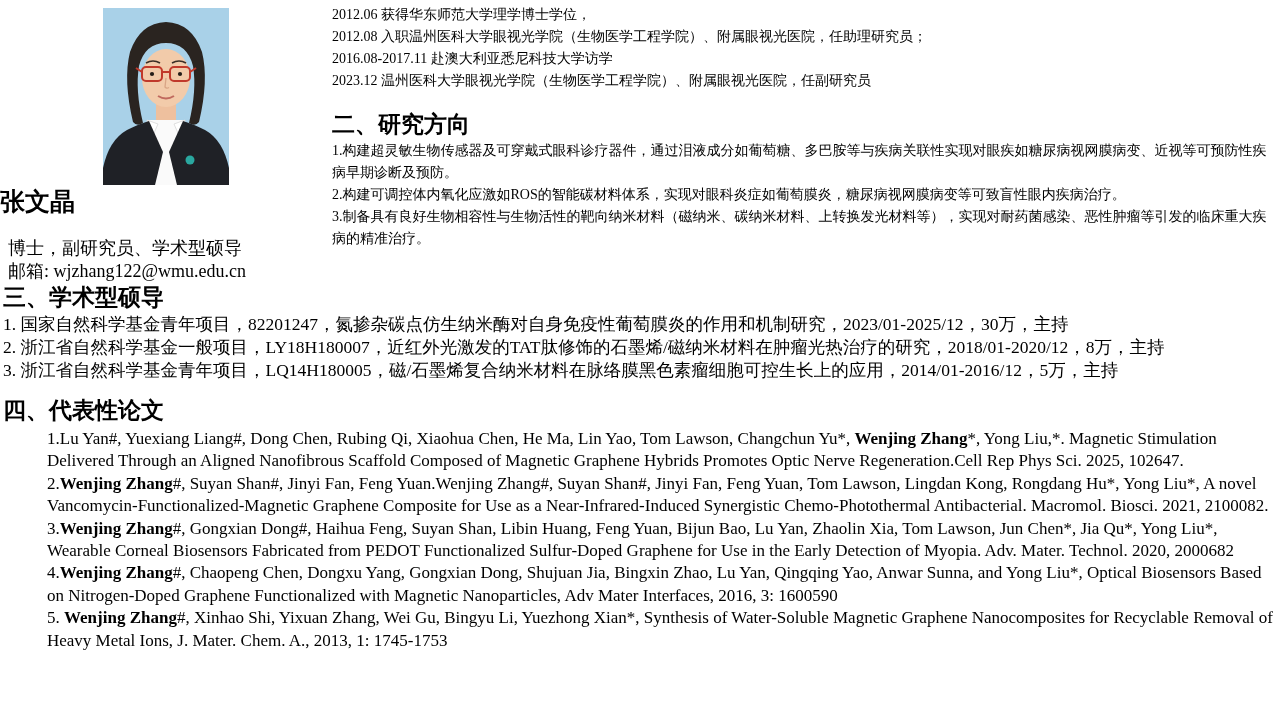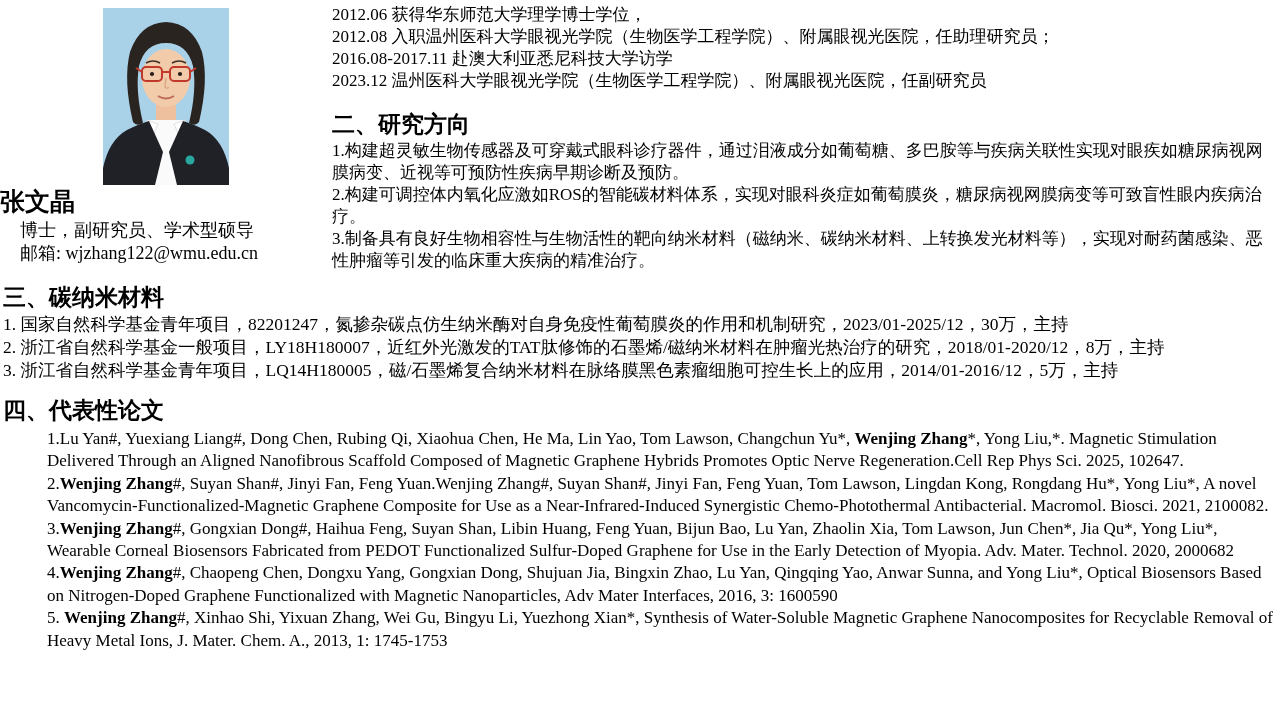--- a/index.html
+++ b/index.html
@@ -8,27 +8,27 @@
     font-family:"Liberation Serif","DejaVu Serif",serif;
     overflow:hidden;
   }
   .page { position:relative; width:1280px; height:720px; }
 
   
   .left-col { position:absolute; left:0; top:0; width:332px; }
   .photo-wrap { width:126px; height:177px; margin:8px auto 0 auto; }
   .photo-wrap svg { display:block; width:126px; height:177px; }
   .name { text-align:left; font-size:25px; font-weight:bold; line-height:30px; margin-top:2px; }
-  .contact { padding-left:20px; font-size:18px; line-height:23px; margin-top:2px; }
+  .contact { padding-left:8px; font-size:18px; line-height:23px; margin-top:20px; }
 
   
   .right-col { position:absolute; left:332px; top:4px; width:946px; }
   .sec-heading { font-size:23px; font-weight:bold; line-height:30px; margin:0; }
   .plain-list div, .plain-list span { font-size:17px; line-height:22px; }
-  .plain-list > div { font-size:17px; line-height:22px; }
+  .plain-list > div { font-size:14px; line-height:22px; }
   .gap-top { margin-top:18px; }
 
   
   .sec3 { position:absolute; left:3px; top:283px; width:1274px; }
   .proj-list > div { font-size:17.5px; line-height:23px; }
 
   
   .sec4 { position:absolute; left:3px; top:396px; width:1274px; }
   .papers-list { margin-top:2px;margin-left:44px; }
   .papers-list > div { font-size:17px; line-height:22.4px; }
@@ -93,21 +93,21 @@
 
     <div class="sec-heading gap-top">二、研究方向</div>
     <div class="plain-list">
         <div>1.构建超灵敏生物传感器及可穿戴式眼科诊疗器件，通过泪液成分如葡萄糖、多巴胺等与疾病关联性实现对眼疾如糖尿病视网膜病变、近视等可预防性疾病早期诊断及预防。</div>
         <div>2.构建可调控体内氧化应激如ROS的智能碳材料体系，实现对眼科炎症如葡萄膜炎，糖尿病视网膜病变等可致盲性眼内疾病治疗。</div>
         <div>3.制备具有良好生物相容性与生物活性的靶向纳米材料（磁纳米、碳纳米材料、上转换发光材料等），实现对耐药菌感染、恶性肿瘤等引发的临床重大疾病的精准治疗。</div>
       </div>
   </div>
 
   <div class="sec3">
-    <div class="sec-heading">三、碳纳米材料</div>
+    <div class="sec-heading">三、学术型硕导</div>
     <div class="plain-list proj-list">
         <div>1. 国家自然科学基金青年项目，82201247，氮掺杂碳点仿生纳米酶对自身免疫性葡萄膜炎的作用和机制研究，2023/01-2025/12，30万，主持</div>
         <div>2. 浙江省自然科学基金一般项目，LY18H180007，近红外光激发的TAT肽修饰的石墨烯/磁纳米材料在肿瘤光热治疗的研究，2018/01-2020/12，8万，主持</div>
         <div>3. 浙江省自然科学基金青年项目，LQ14H180005，磁/石墨烯复合纳米材料在脉络膜黑色素瘤细胞可控生长上的应用，2014/01-2016/12，5万，主持</div>
       </div>
   </div>
 
   <div class="sec4">
     <div class="sec-heading">四、代表性论文</div>
     <div class="papers-list">

